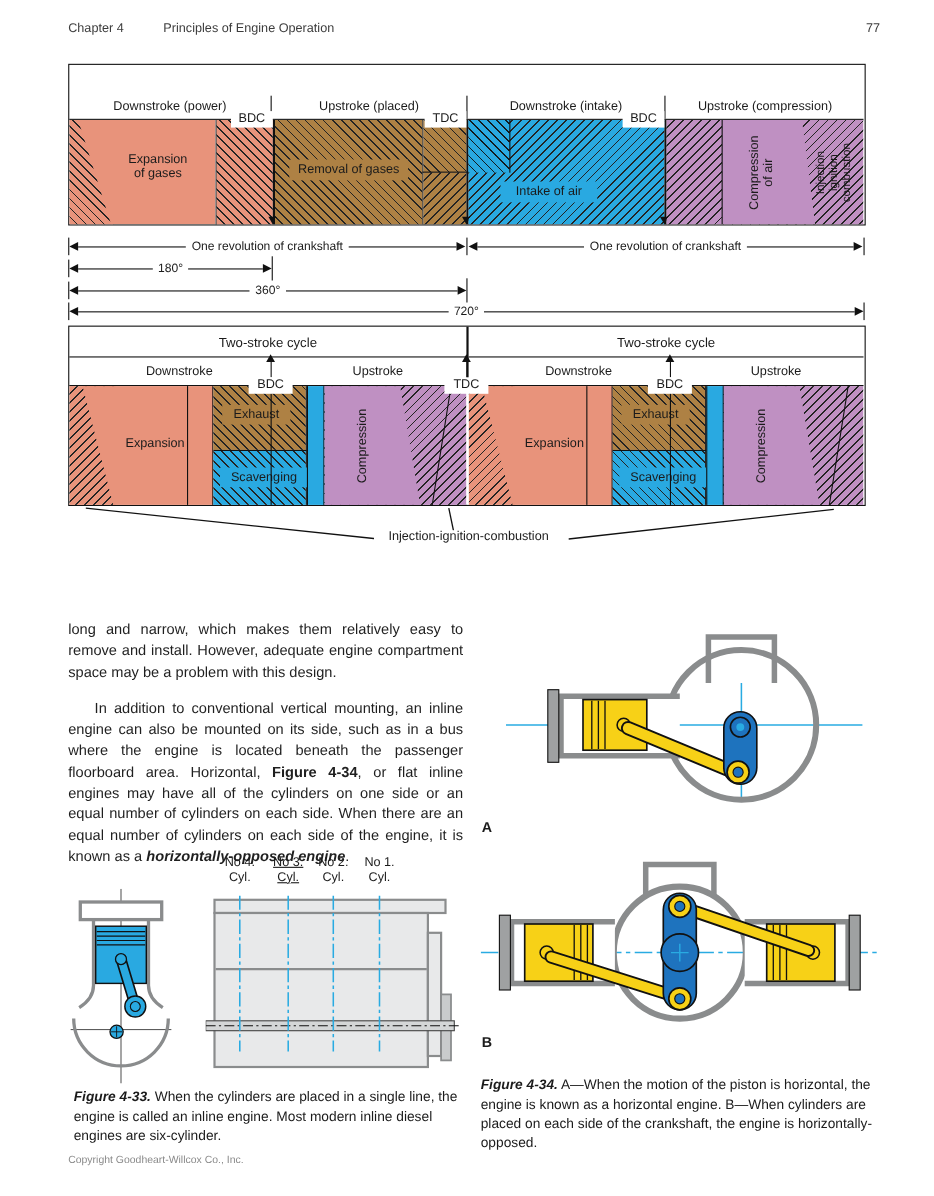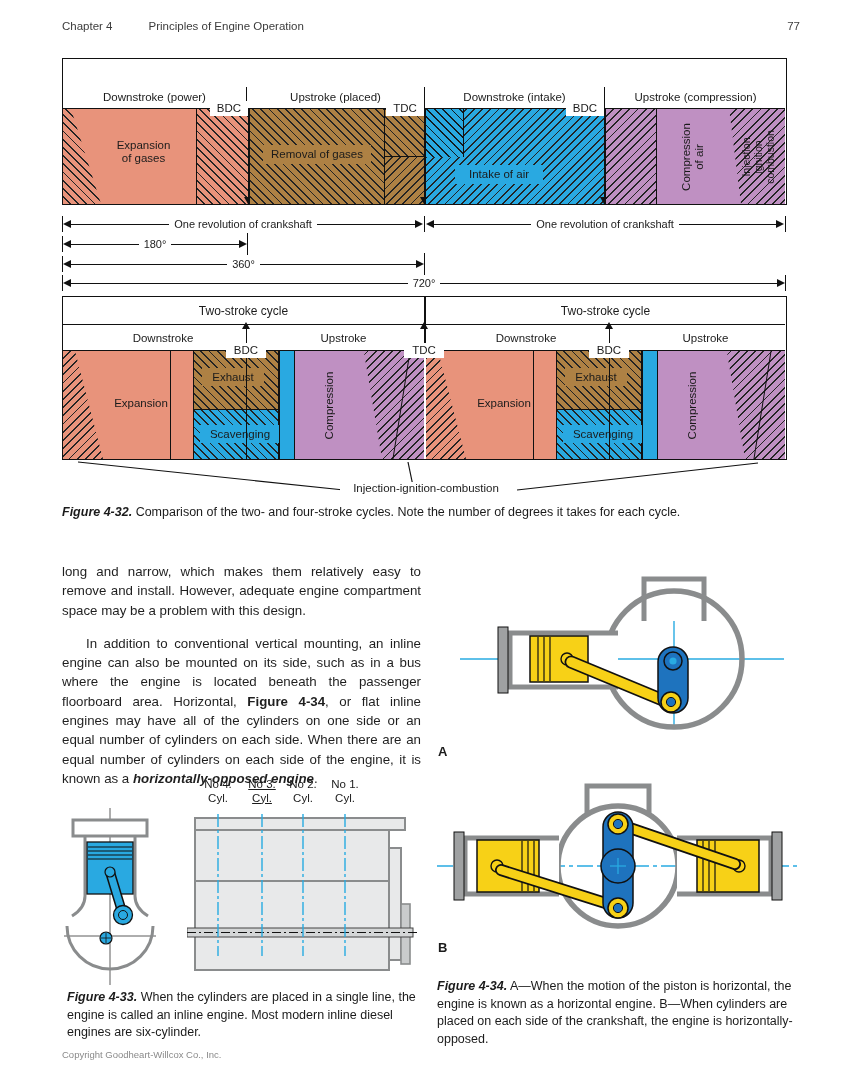--- a/index.html
+++ b/index.html
@@ -232,23 +232,20 @@
       <div class="wlab" style="left:341px;top:46px;width:40px;height:15px;">TDC</div>
     </div>
 
     <svg class="abs" style="left:0;top:402px;" width="725" height="46">
       <polyline points="16,2 282,30" fill="none" stroke="#111" stroke-width="1.2"></polyline>
       <polyline points="346,2 351,26" fill="none" stroke="#111" stroke-width="1.2"></polyline>
       <polyline points="696,3 455,30" fill="none" stroke="#111" stroke-width="1.2"></polyline>
     </svg>
     <div class="abs" style="left:278px;top:424px;width:172px;text-align:center;font-size:11.5px;background:#fff;">Injection-ignition-combustion</div>
 
-    <div class="cap abs" style="left:0;top:446px;width:725px;">
-      <b>Figure 4-32.</b><span> Comparison of the two- and four-stroke cycles. Note the number of degrees it takes for each cycle.</span>
-    </div>
   </div>
 
   <div class="bodytxt abs" style="left:62px;top:562px;width:359px;">
     <p>long and narrow, which makes them relatively easy to remove and install. However, adequate engine compartment space may be a problem with this design.</p>
     <p><span>In addition to conventional vertical mounting, an inline engine can also be mounted on its side, such as in a bus where the engine is located beneath the passenger floorboard area. Horizontal, </span><b>Figure 4-34</b><span>, or flat inline engines may have all of the cylinders on one side or an equal number of cylinders on each side. When there are an equal number of cylinders on each side of the engine, it is known as a </span><b style="font-style:italic;">horizontally-opposed engine</b><span>.</span></p>
   </div>
 
   <div class="abs" style="left:62px;top:778px;width:358px;height:207px;">
     <div class="cyl-lab" style="left:133px;top:0;">
       <div>No 4.</div>

